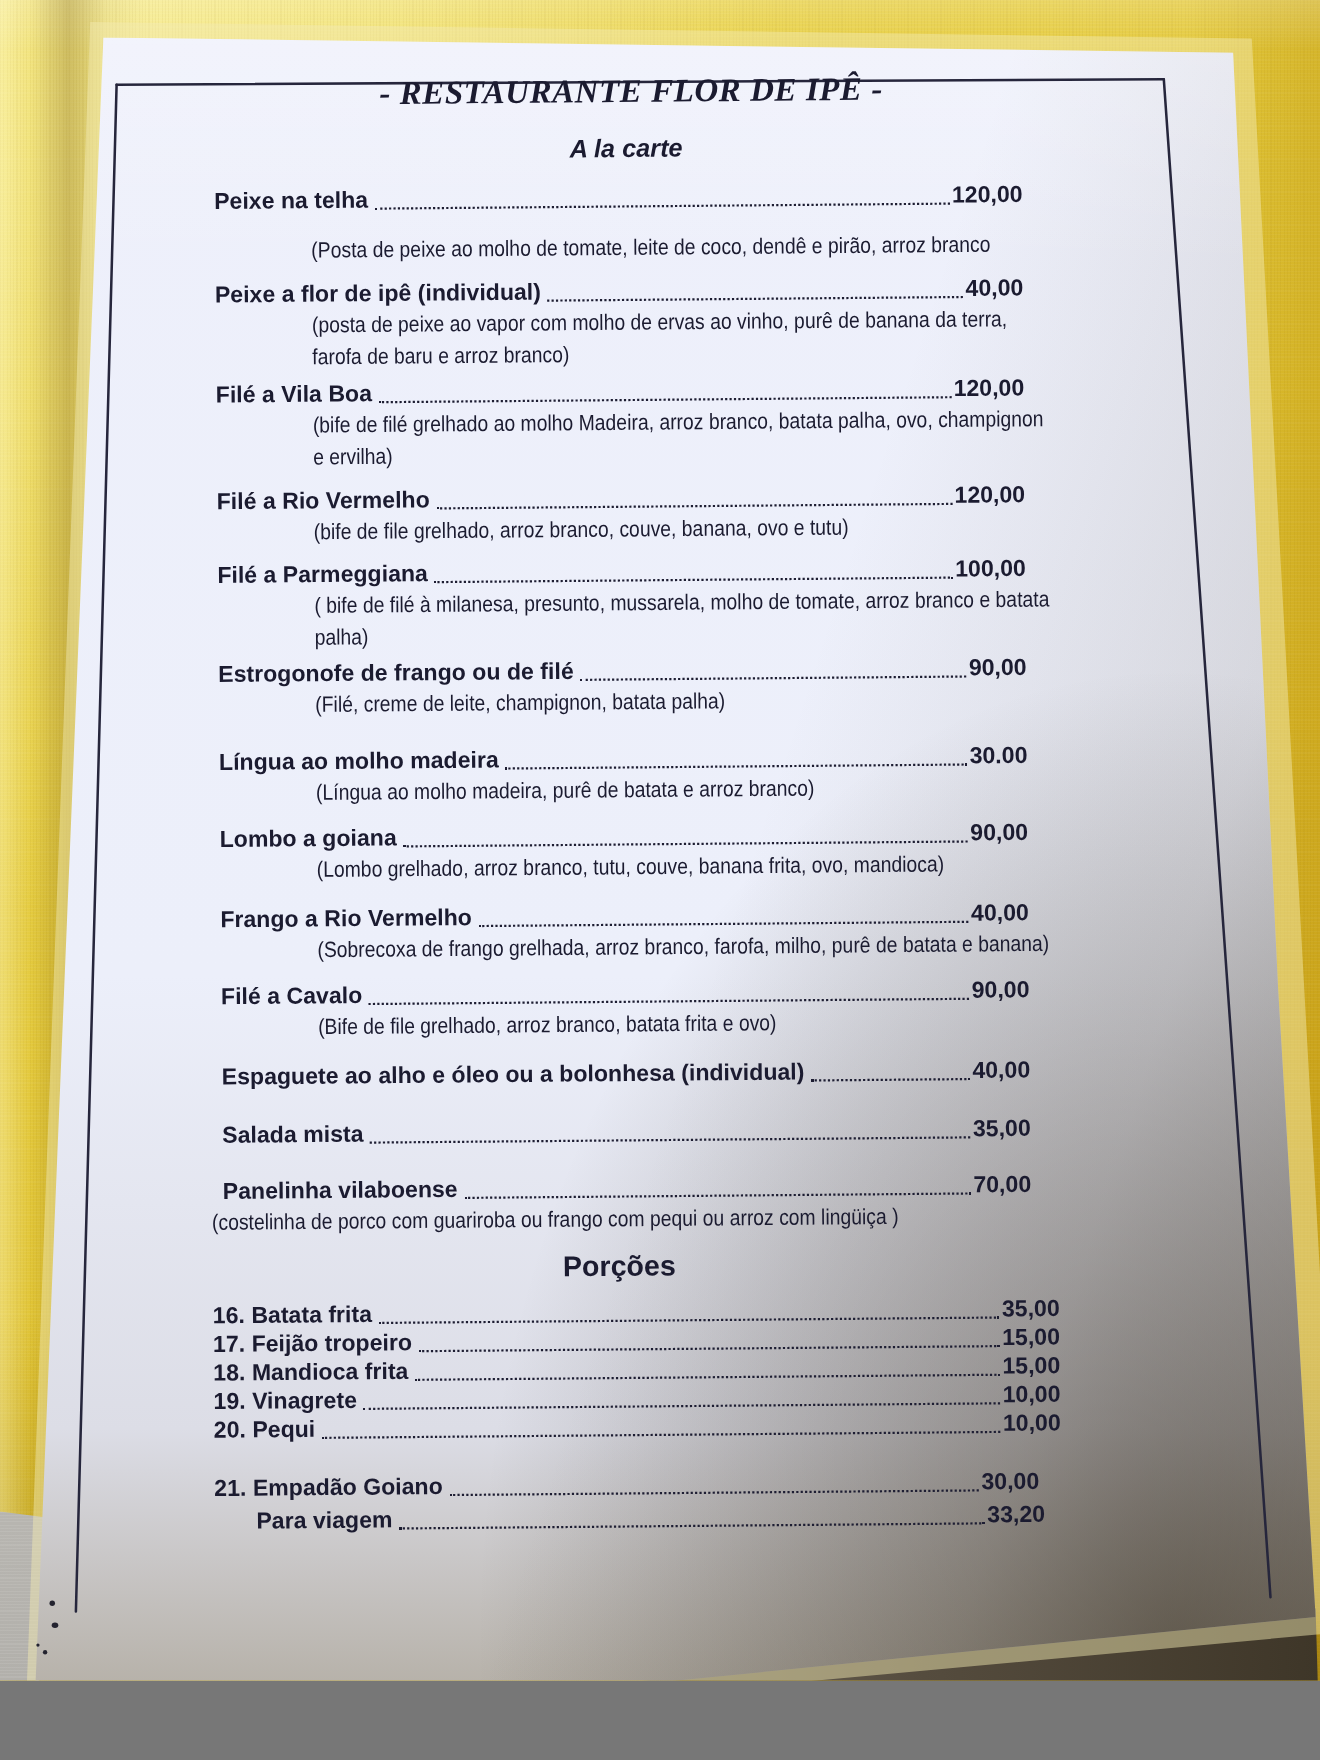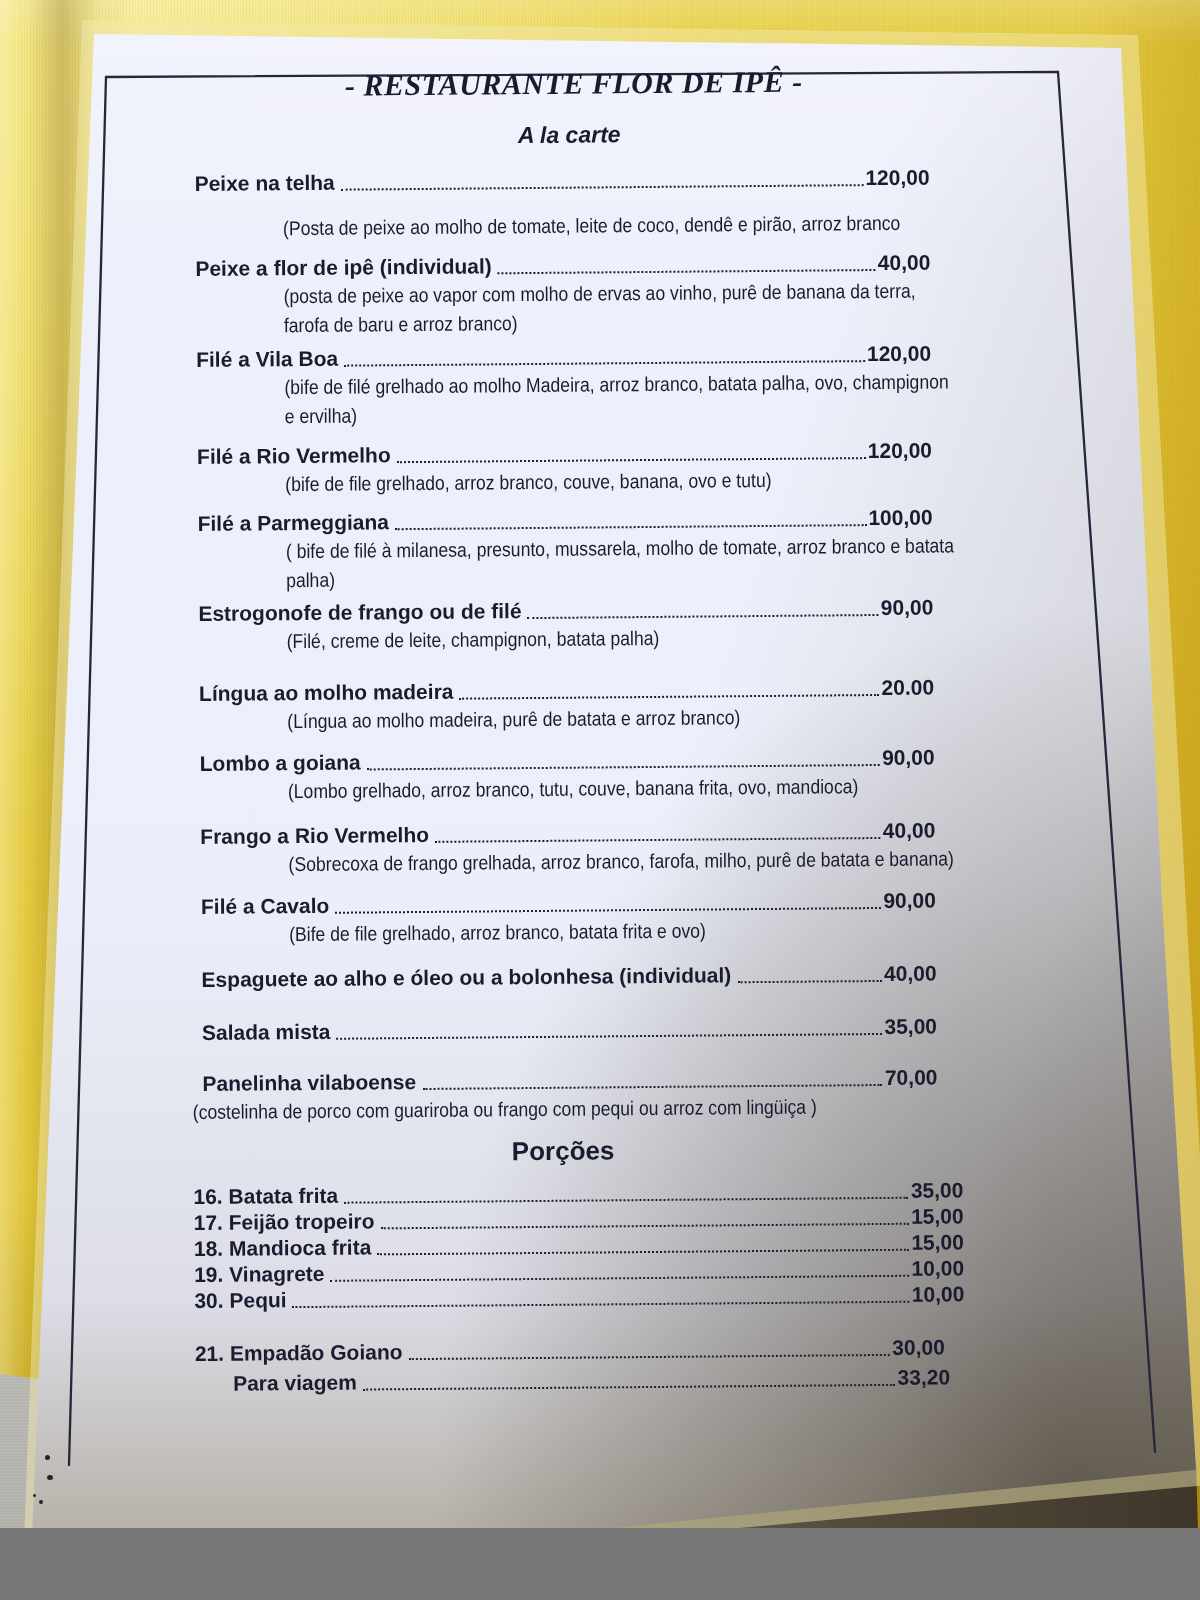--- a/index.html
+++ b/index.html
@@ -162,21 +162,21 @@
         <span class="lead"></span>
         <span class="pr">90,00</span>
       </div>
       <div class="desc">(Filé, creme de leite, champignon, batata palha)</div>
     </div>
 
     <div class="item" style="top:678px">
       <div class="row">
         <span class="nm">Língua ao molho madeira</span>
         <span class="lead"></span>
-        <span class="pr">20.00</span>
+        <span class="pr">30.00</span>
       </div>
       <div class="desc">(Língua ao molho madeira, purê de batata e arroz branco)</div>
     </div>
 
     <div class="item" style="top:748px">
       <div class="row">
         <span class="nm">Lombo a goiana</span>
         <span class="lead"></span>
         <span class="pr">90,00</span>
       </div>
@@ -251,21 +251,21 @@
     </div>
     <div class="porcao" style="top:1259px">
       <div class="row">
         <span class="nm">19. Vinagrete</span>
         <span class="lead"></span>
         <span class="pr">10,00</span>
       </div>
     </div>
     <div class="porcao" style="top:1285px">
       <div class="row">
-        <span class="nm">30. Pequi</span>
+        <span class="nm">20. Pequi</span>
         <span class="lead"></span>
         <span class="pr">10,00</span>
       </div>
     </div>
     <div class="porcao" style="top:1338px;width:750px">
       <div class="row">
         <span class="nm">21. Empadão Goiano</span>
         <span class="lead"></span>
         <span class="pr">30,00</span>
       </div>

